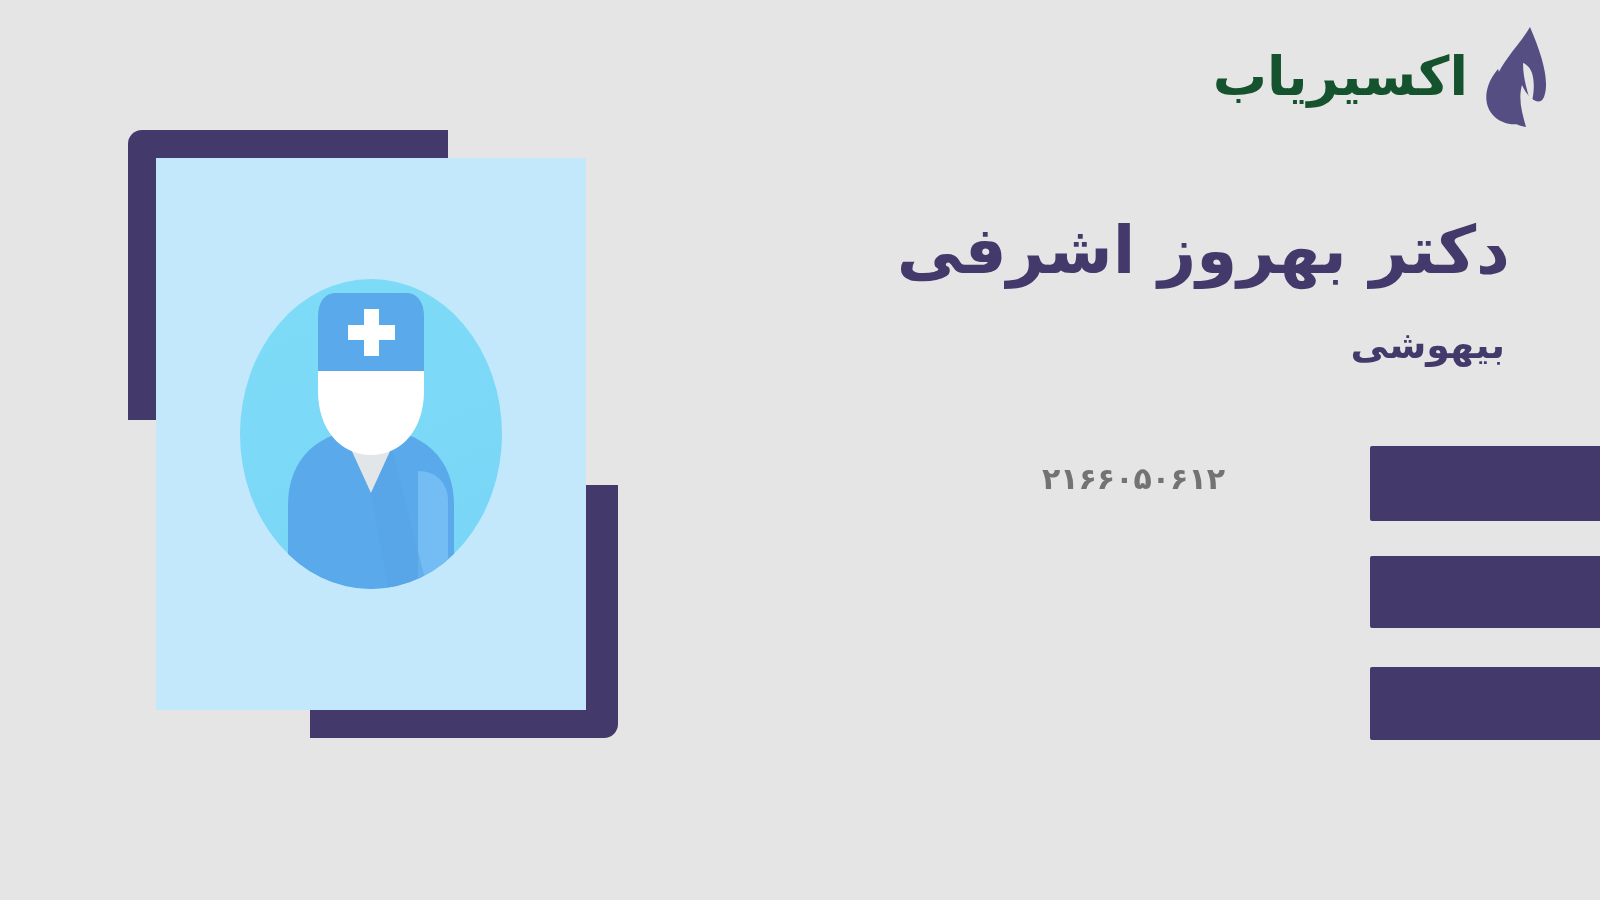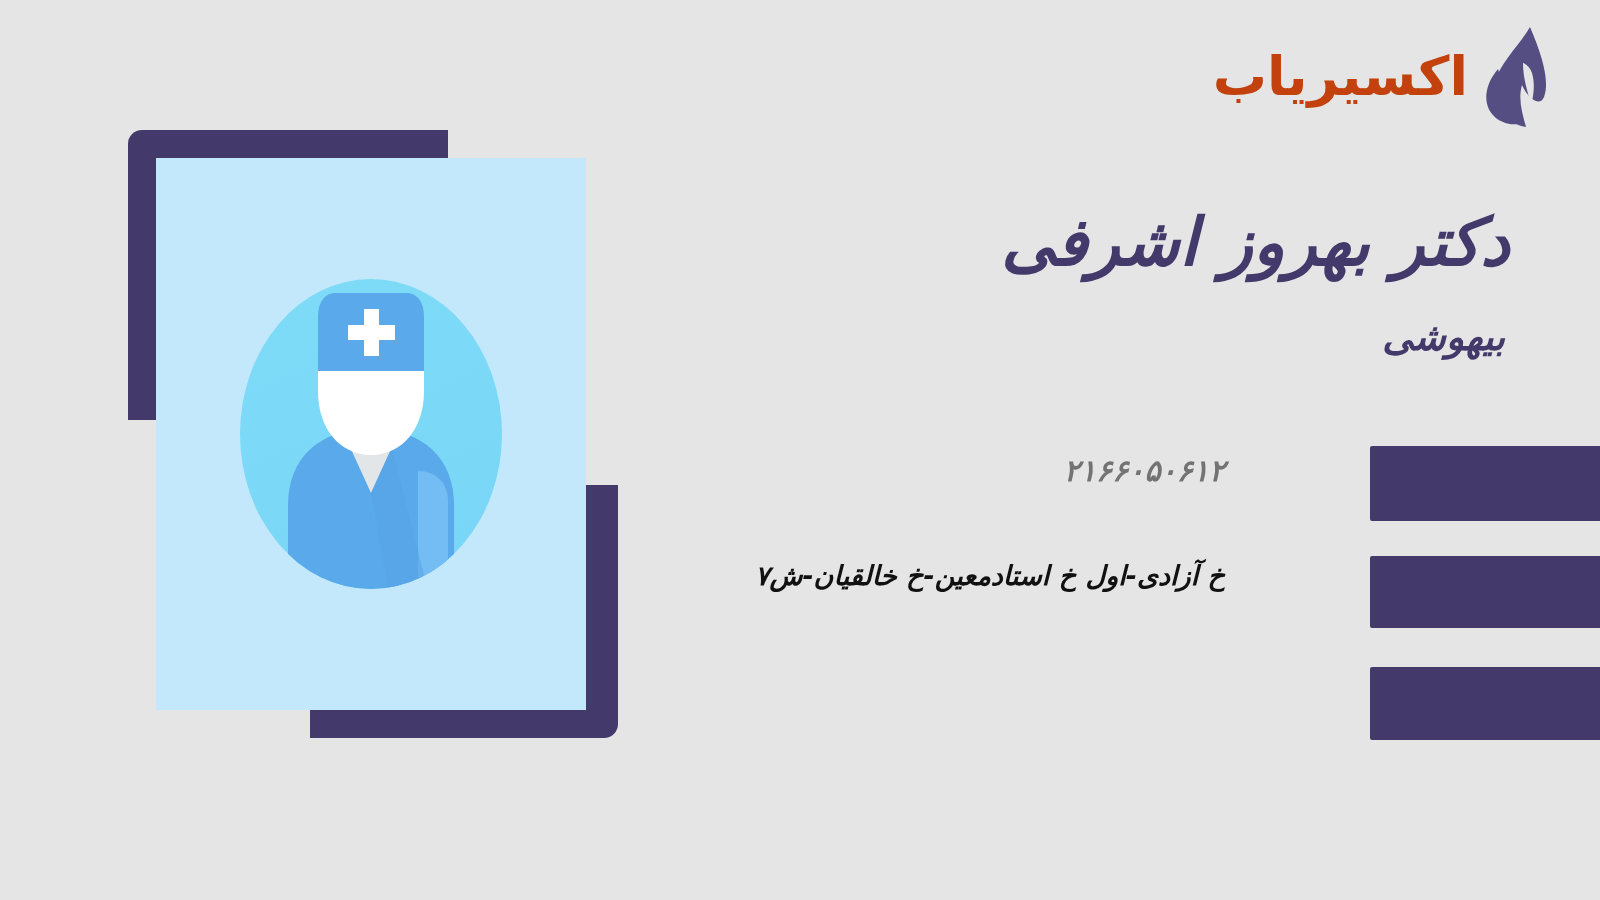--- a/index.html
+++ b/index.html
@@ -37,21 +37,21 @@
   .brand-mark {
     width: 78px;
     height: 104px;
     display: block;
     flex: 0 0 auto;
   }
   .brand-name {
     font-family: "DejaVu Sans", "Liberation Sans", sans-serif;
     font-size: 54px;
     font-weight: 700;
-    color: #c2410c;
+    color: #14532d;
     letter-spacing: 0px;
     line-height: 1;
     white-space: nowrap;
     direction: rtl;
   }
 
   
   .illustration {
     position: absolute;
     left: 128px;
@@ -92,24 +92,23 @@
     top: 50%;
     transform: translate(-50%, -50%);
     width: 262px;
     height: 310px;
   }
 
   
   .info {
     position: absolute;
     right: 90px;
-    top: 205px;
+    top: 213px;
     width: 760px;
     direction: rtl;
-    font-style: italic;
   }
   .doctor-name {
     font-family: "DejaVu Sans", "Liberation Sans", sans-serif;
     font-size: 66px;
     font-weight: 700;
     color: #433a6b;
     line-height: 1.15;
     margin: 0;
     white-space: nowrap;
   }
@@ -226,20 +225,19 @@
           </g>
         </svg>
       </span>
     </div>
   </div>
 
   <div class="info">
     <h1 class="doctor-name">دکتر بهروز اشرفی</h1>
     <div class="doctor-specialty">بیهوشی</div>
     <div class="doctor-phone">۲۱۶۶۰۵۰۶۱۲</div>
-    <div class="doctor-address">خ آزادی-اول خ استادمعین-خ خالقیان-ش۷</div>
   </div>
 
   <div class="bar bar-1"></div>
   <div class="bar bar-2"></div>
   <div class="bar bar-3"></div>
 
 </div>
 
 </body></html>

